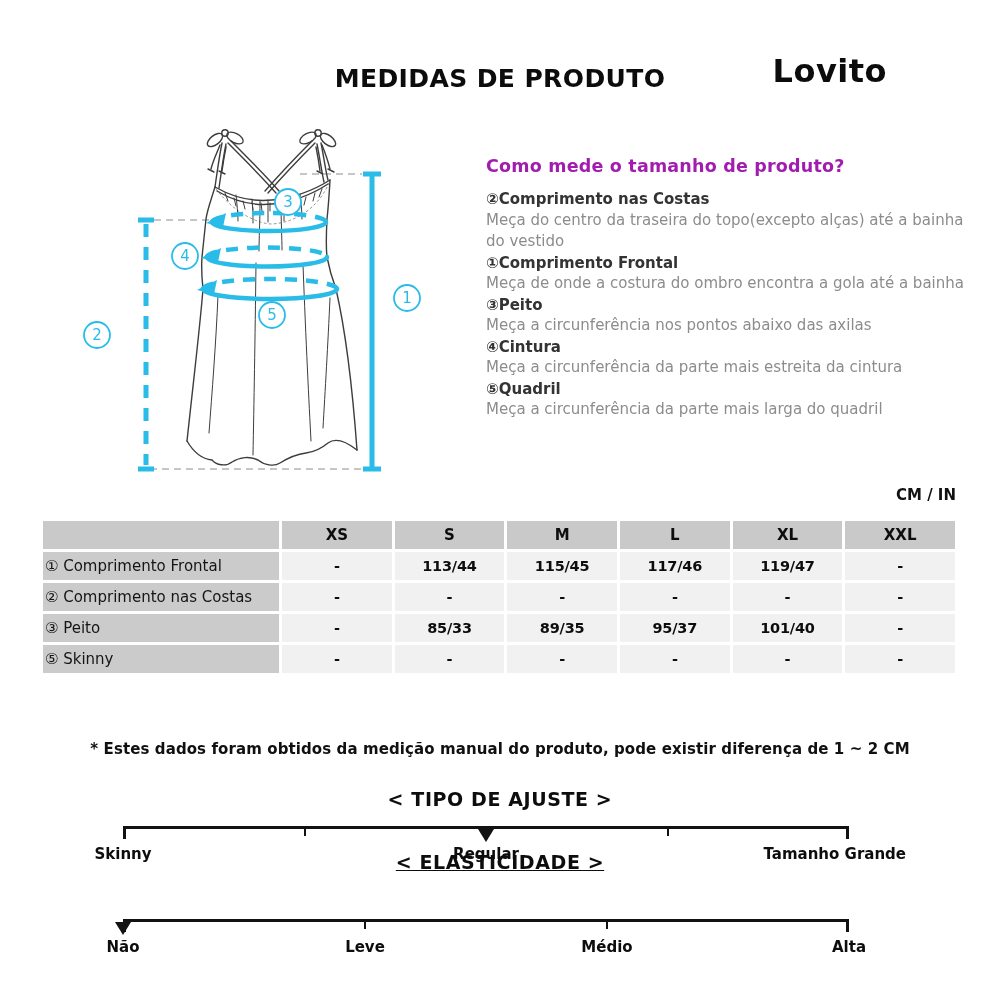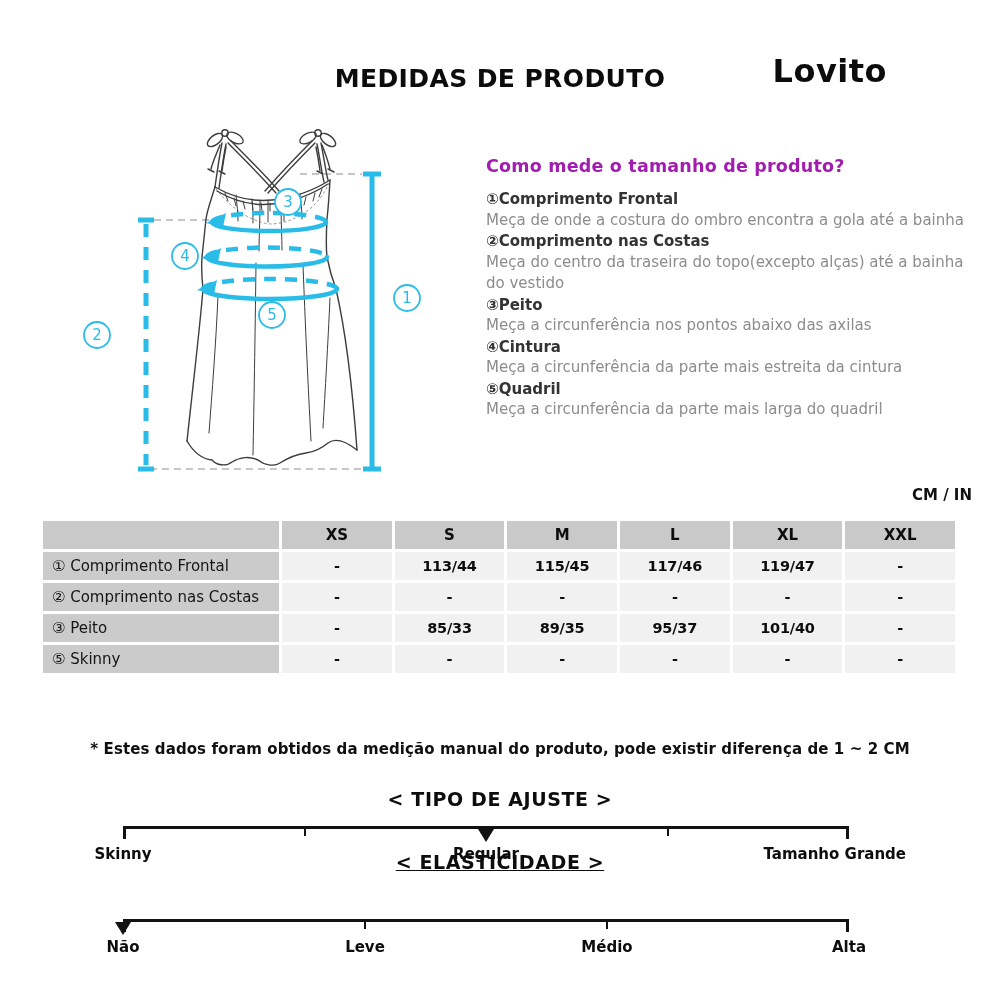--- a/index.html
+++ b/index.html
@@ -16,31 +16,31 @@
     position:absolute; top:52px; right:113px; font-size:32px; font-weight:800;
     letter-spacing:0.5px; color:#0c0c0c;
   }
   .diagram { position:absolute; left:60px; top:103px; }
 
   .howto { position:absolute; left:486px; top:156px; width:478px; }
   .howto h2 { font-size:17.5px; font-weight:700; color:#a21caf; margin-bottom:13px; letter-spacing:0.2px; }
   .ht-label { font-size:15px; font-weight:700; color:#333; line-height:20.5px; }
   .ht-desc  { font-size:15px; color:#8c8c8c; line-height:21.5px; }
 
-  .units { position:absolute; top:486px; right:28px; font-size:15px; font-weight:700; }
+  .units { position:absolute; top:486px; right:44px; font-size:15px; font-weight:700; }
 
   table.sizes {
     position:absolute; left:40px; top:518px; width:918px;
     border-collapse:separate; border-spacing:3px; table-layout:fixed;
   }
   table.sizes col.c-label { width:236px; }
   table.sizes th, table.sizes td { height:28px; vertical-align:middle; }
   th.size-col { background:#c9c9c9; font-size:15px; font-weight:700; text-align:center; color:#0d0d0d;margin-top:48px; }
   th.corner { background:#c9c9c9; }
-  td.row-label { background:#cbcbcb; font-size:15px; font-weight:400; color:#151515; padding-left:9px; text-align:left; white-space:nowrap; }
+  td.row-label { background:#cbcbcb; font-size:15px; font-weight:400; color:#151515; padding-left:2px; text-align:left; white-space:nowrap; }
   td.val { background:#f1f1f1; font-size:14.5px; font-weight:700; text-align:center; letter-spacing:-0.2px; color:#0d0d0d; }
 
   .footnote {
     position:absolute; top:740px; left:0; width:100%; text-align:center;
     font-size:15px; font-weight:700; color:#101010; letter-spacing:0.1px;
   }
   .slider-title {
     position:absolute; left:0; width:100%; text-align:center;
     font-size:19px; font-weight:800; color:#0d0d0d; letter-spacing:0.6px;
   }
@@ -180,26 +180,26 @@
       <g>
           <circle cx="212" cy="212" r="13" fill="#fff" stroke="#29bce8" stroke-width="1.8"></circle>
         <text x="212" y="217" fill="#29bce8">5</text>
         </g>
     </g>
   </svg>
 
   <section class="howto">
     <h2>Como mede o tamanho de produto?</h2>
     <div class="ht-item">
+      <div class="ht-label">②Comprimento nas Costas</div>
+      <div class="ht-desc">Meça do centro da traseira do topo(excepto alças) até a bainha do vestido</div>
+    </div>
+    <div class="ht-item">
       <div class="ht-label">①Comprimento Frontal</div>
       <div class="ht-desc">Meça de onde a costura do ombro encontra a gola até a bainha</div>
-    </div>
-    <div class="ht-item">
-      <div class="ht-label">②Comprimento nas Costas</div>
-      <div class="ht-desc">Meça do centro da traseira do topo(excepto alças) até a bainha do vestido</div>
     </div>
     <div class="ht-item">
       <div class="ht-label">③Peito</div>
       <div class="ht-desc">Meça a circunferência nos pontos abaixo das axilas</div>
     </div>
     <div class="ht-item">
       <div class="ht-label">④Cintura</div>
       <div class="ht-desc">Meça a circunferência da parte mais estreita da cintura</div>
     </div>
     <div class="ht-item">

